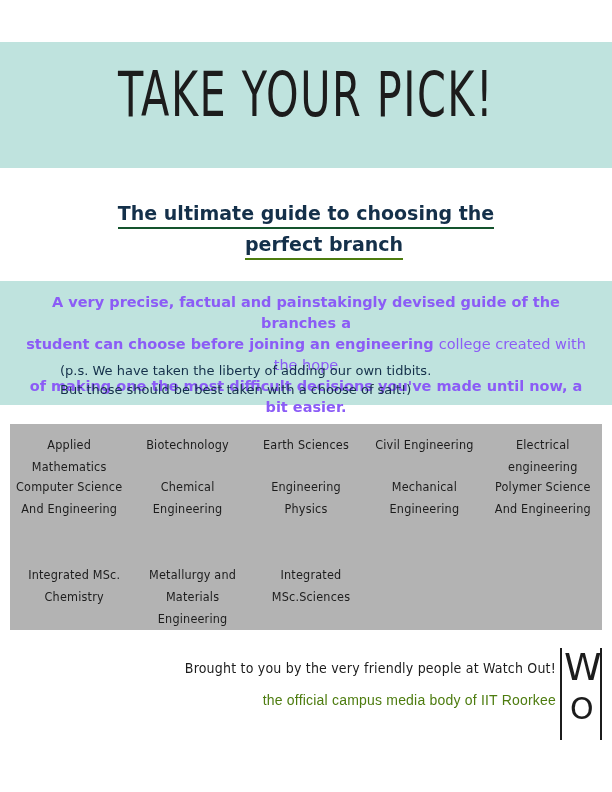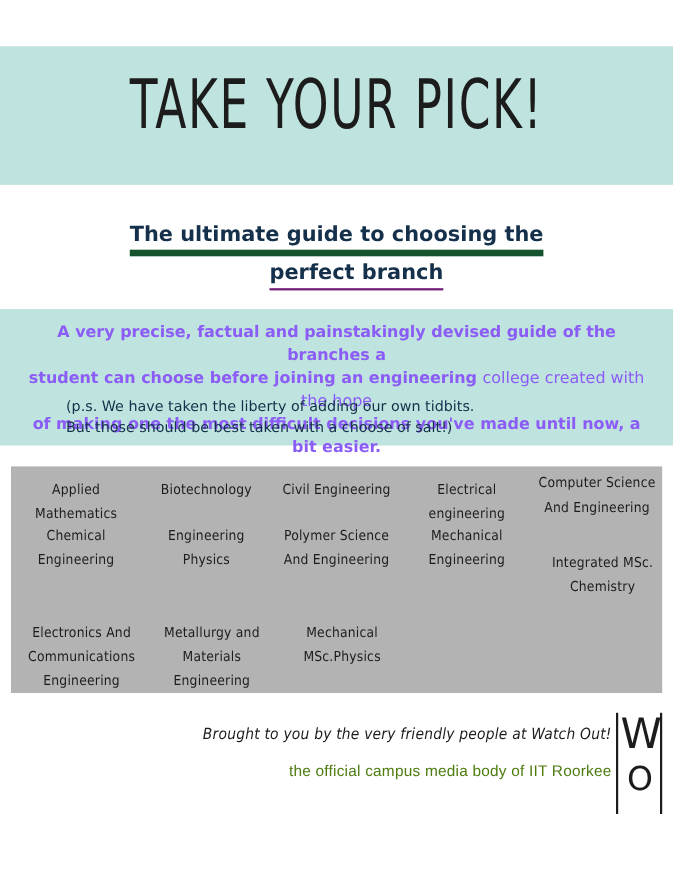--- a/index.html
+++ b/index.html
@@ -53,26 +53,26 @@
     width: 612px;
     text-align: center;
     font-family: "DejaVu Sans", sans-serif;
     font-size: 19px;
     line-height: 26px;
     color: #14304a;
     font-weight: bold;
   }
   .subtitle .l1 {
     display: inline-block;
-    border-bottom: 6px solid #14532d;
+    border-bottom: 2px solid #14532d;
     padding-bottom: 1px;
   }
   .subtitle .l2 {
     display: inline-block;
-    border-bottom: 2px solid #701a75;
+    border-bottom: 2px solid #4d7c0f;
     padding-bottom: 1px;
     margin-top: 2px;
     margin-left: 36px;
   }
 
   
   .desc-band {
     position: absolute;
     left: 0;
     top: 281px;
@@ -153,21 +153,20 @@
     position: absolute;
     left: 0;
     top: 0;
     width: 556px;
     text-align: right;
     font-family: "DejaVu Sans", sans-serif;
     font-size: 14px;
     color: #1c1c1c;
     font-stretch: condensed;
     letter-spacing: 0.2px;
-    font-style: italic;
   }
   .footer-l2 {
     position: absolute;
     left: 0;
     top: 32px;
     width: 556px;
     text-align: right;
     font-family: Liberation Sans, sans-serif;
     font-size: 14px;
     color: #4d7c0f;
@@ -224,33 +223,33 @@
   </div>
   <div class="desc-note">
     <span>(p.s. We have taken the liberty of adding our own tidbits.</span><br>
     <span>But those should be best taken with a choose of salt!)</span>
   </div>
 
   <div class="grid-band"></div>
   <div class="grid">
     <div class="cell r1">Applied Mathematics</div>
     <div class="cell r1">Biotechnology</div>
+    <div class="cell r1">Earth Sciences</div>
     <div class="cell r1">Civil Engineering</div>
     <div class="cell r1">Electrical engineering</div>
 
     <div class="cell r2">Computer Science And Engineering</div>
     <div class="cell r2">Chemical Engineering</div>
     <div class="cell r2">Engineering Physics</div>
+    <div class="cell r2">Mechanical Engineering</div>
     <div class="cell r2">Polymer Science And Engineering</div>
-    <div class="cell r2">Mechanical Engineering</div>
 
     <div class="cell r3">Integrated MSc. Chemistry</div>
-    <div class="cell r3">Electronics And Communications Engineering</div>
     <div class="cell r3">Metallurgy and Materials Engineering</div>
-    <div class="cell r3">Mechanical MSc.Physics</div>
+    <div class="cell r3">Integrated MSc.Sciences</div>
   </div>
 
   <div class="footer">
     <div class="footer-l1">Brought to you by the very friendly people at  Watch Out!</div>
     <div class="footer-l2">the official campus media body of IIT Roorkee</div>
     <div class="logo">
       <span class="w">W</span>
       <span class="o">O</span>
     </div>
   </div>

